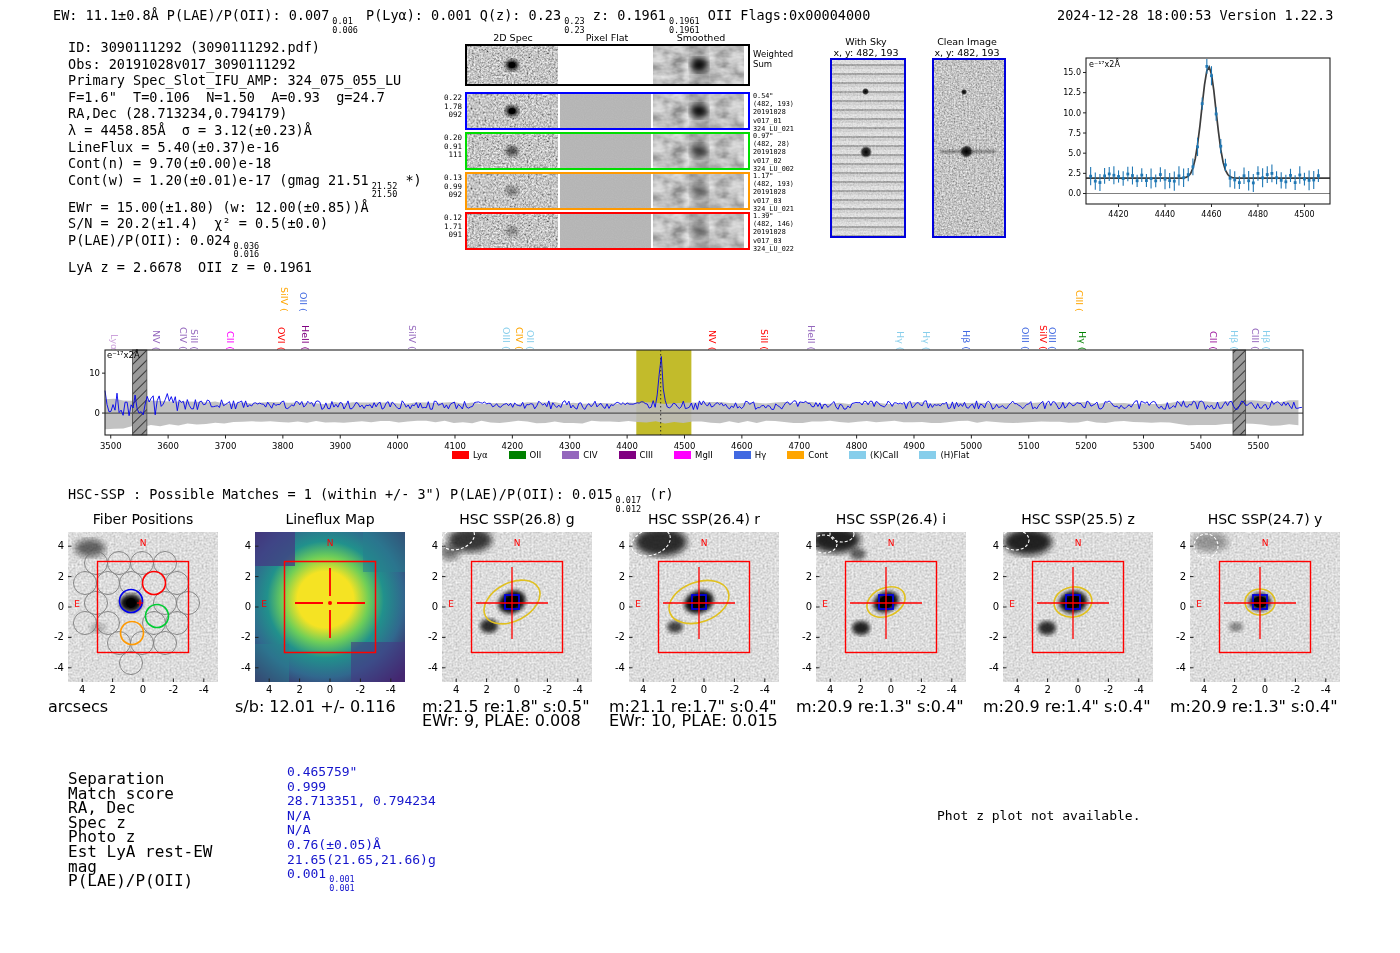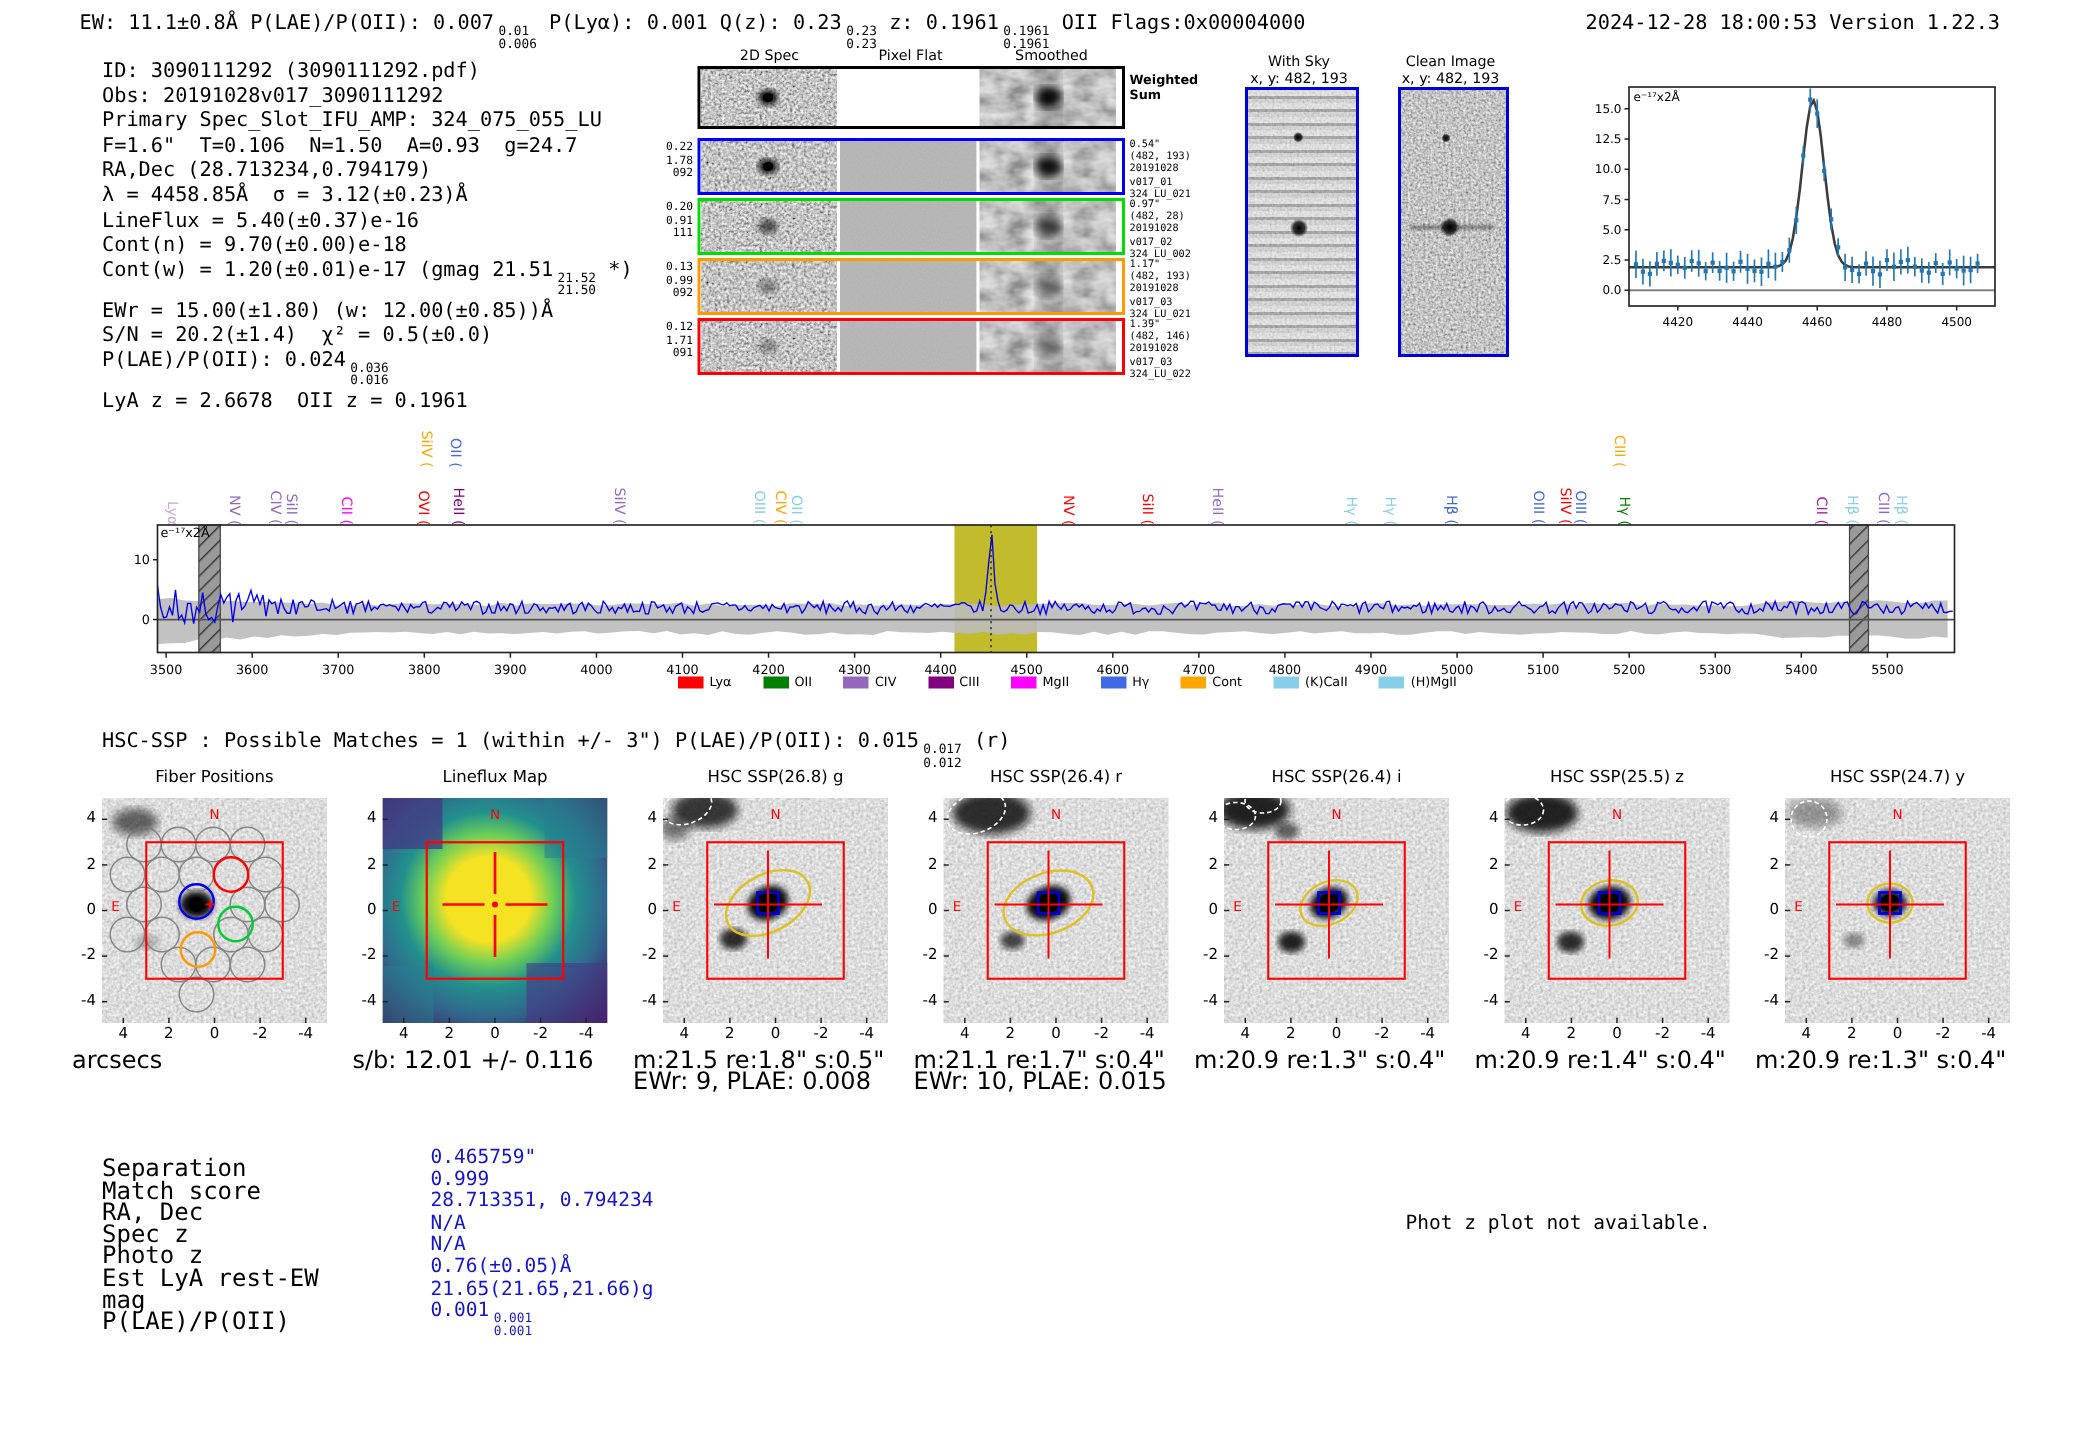--- a/index.html
+++ b/index.html
@@ -22,21 +22,21 @@
   .skybox{position:absolute;border:2px solid #0000dd;overflow:hidden;background:#ccc;}
   #withsky-stripes{position:absolute;left:0;top:0;width:100%;height:100%;
      background:repeating-linear-gradient(180deg,#ececec 0 4px,#979797 4px 6px,#d8d8d8 6px 9px);}
   .skydot{position:absolute;border-radius:50%;background:radial-gradient(circle,#000 0%,rgba(0,0,0,0.75) 45%,transparent 72%);}
   .marker{position:absolute;writing-mode:vertical-rl;text-orientation:mixed;
           font-size:9.5px;line-height:11px;white-space:nowrap;}
   #legend{display:flex;gap:21px;align-items:center;font-size:8.5px;}
   .lgitem{display:flex;gap:4px;align-items:center;}
   .lgswatch{width:17px;height:8.5px;display:inline-block;}
   #hsc-line{left:68px;top:486px;font-size:13.5px;white-space:nowrap;}
-  .ct{position:absolute;width:170px;text-align:center;font-size:11px;}
+  .ct{position:absolute;width:170px;text-align:center;font-size:14px;}
   .cap{position:absolute;width:190px;font-size:16px;white-space:nowrap;}
   .tick{position:absolute;font-size:10px;}
   .ytick{width:18px;text-align:right;}
   .xtick{width:24px;text-align:center;}
   #match-labels{left:68px;top:772px;font-size:16px;line-height:14.6px;white-space:pre;}
   #match-values{left:287px;top:765px;font-size:13px;line-height:14.6px;white-space:pre;}
   #photz-note{left:937px;top:808px;font-size:13px;}
 </style>
 </head>
 <body>
@@ -131,21 +131,21 @@
         <span>0.1961</span>
         <span>0.1961</span>
       </span> OII  Flags:0x00004000</div>
   <div id="header-right" class="abs mono">2024-12-28 18:00:53  Version 1.22.3</div>
 
   <div id="info-panel" class="abs mono"><div>ID: 3090111292 (3090111292.pdf)</div><div>Obs: 20191028v017_3090111292</div><div>Primary Spec_Slot_IFU_AMP: 324_075_055_LU</div><div>F=1.6"  T=0.106  N=1.50  A=0.93  g=24.7</div><div>RA,Dec (28.713234,0.794179)</div><div>λ = 4458.85Å  σ = 3.12(±0.23)Å</div><div>LineFlux = 5.40(±0.37)e-16</div><div>Cont(n) = 9.70(±0.00)e-18</div><div>Cont(w) = 1.20(±0.01)e-17 (gmag 21.51<span class="frac"><span>21.52</span><span>21.50</span></span> *)</div><div>EWr = 15.00(±1.80) (w: 12.00(±0.85))Å</div><div>S/N = 20.2(±1.4)  χ² = 0.5(±0.0)</div><div>P(LAE)/P(OII): 0.024<span class="frac"><span>0.036</span><span>0.016</span></span></div><div>LyA z = 2.6678  OII z = 0.1961</div></div>
 
   <div class="s2title sans" style="left:468px;top:32px;">2D Spec</div>
   <div class="s2title sans" style="left:562px;top:32px;">Pixel Flat</div>
   <div class="s2title sans" style="left:656px;top:32px;">Smoothed</div>
-  <div id="weighted-label" class="abs sans" style="white-space:pre-line;font-weight:bold;">Weighted
+  <div id="weighted-label" class="abs sans" style="white-space:pre-line;">Weighted
 Sum</div>
   <div id="spec2d-rows" class="abs" style="left:465px;top:44px;width:285px;height:210px;">
       <div class="s2row" style="left: 0px; top: 0px; width: 281px; height: 38px; border: 2px solid rgb(0, 0, 0);">
         <svg width="91" height="38">
           <rect width="91" height="38" filter="url(#nz1)"></rect>
           <ellipse cx="45" cy="19" rx="6.5" ry="5.2" fill="#000" opacity="0.95" filter="url(#b2)"></ellipse>
           <ellipse cx="45" cy="19" rx="3.5" ry="3" fill="#000"></ellipse>
         </svg>
         <svg width="91" height="38">
           <rect width="91" height="38" fill="#ffffff"></rect>
@@ -546,21 +546,21 @@
       <div class="lgitem">
         <span class="lgswatch" style="background: rgb(255, 165, 0);"></span>
         <span>Cont</span>
       </div>
       <div class="lgitem">
         <span class="lgswatch" style="background: rgb(135, 206, 235);"></span>
         <span>(K)CaII</span>
       </div>
       <div class="lgitem">
         <span class="lgswatch" style="background: rgb(135, 206, 235);"></span>
-        <span>(H)MgII</span>
+        <span>(H)Flat</span>
       </div>
     </div>
 
   <div id="hsc-line" class="abs mono">HSC-SSP : Possible Matches = 1 (within +/- 3")  P(LAE)/P(OII): 0.015<span class="frac">
         <span>0.017</span>
         <span>0.012</span>
       </span> (r)</div>
 
   <div id="cutout-labels">
       <div class="ct sans abs" style="left: 58px; top: 511px;">Fiber Positions</div>

